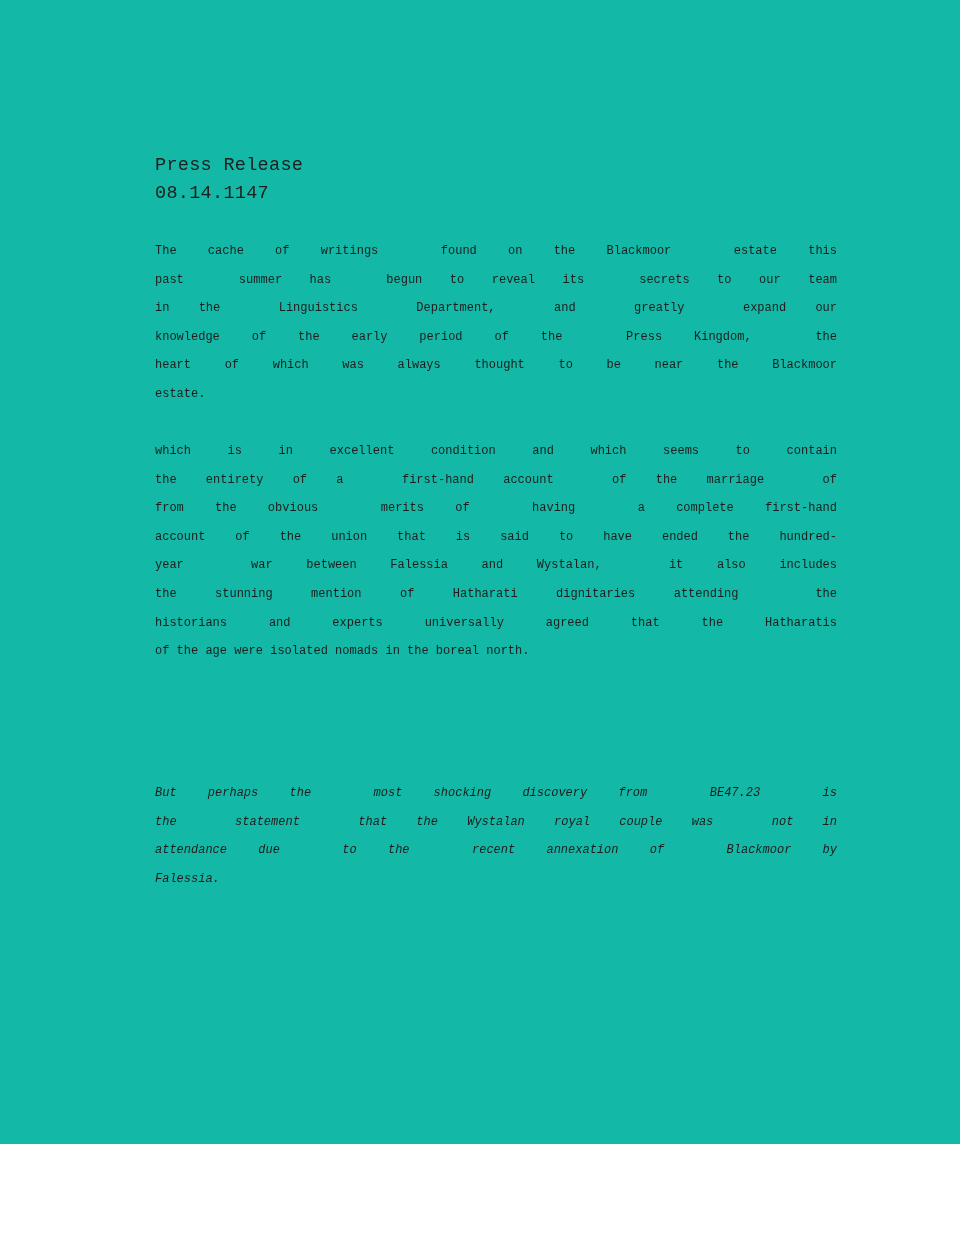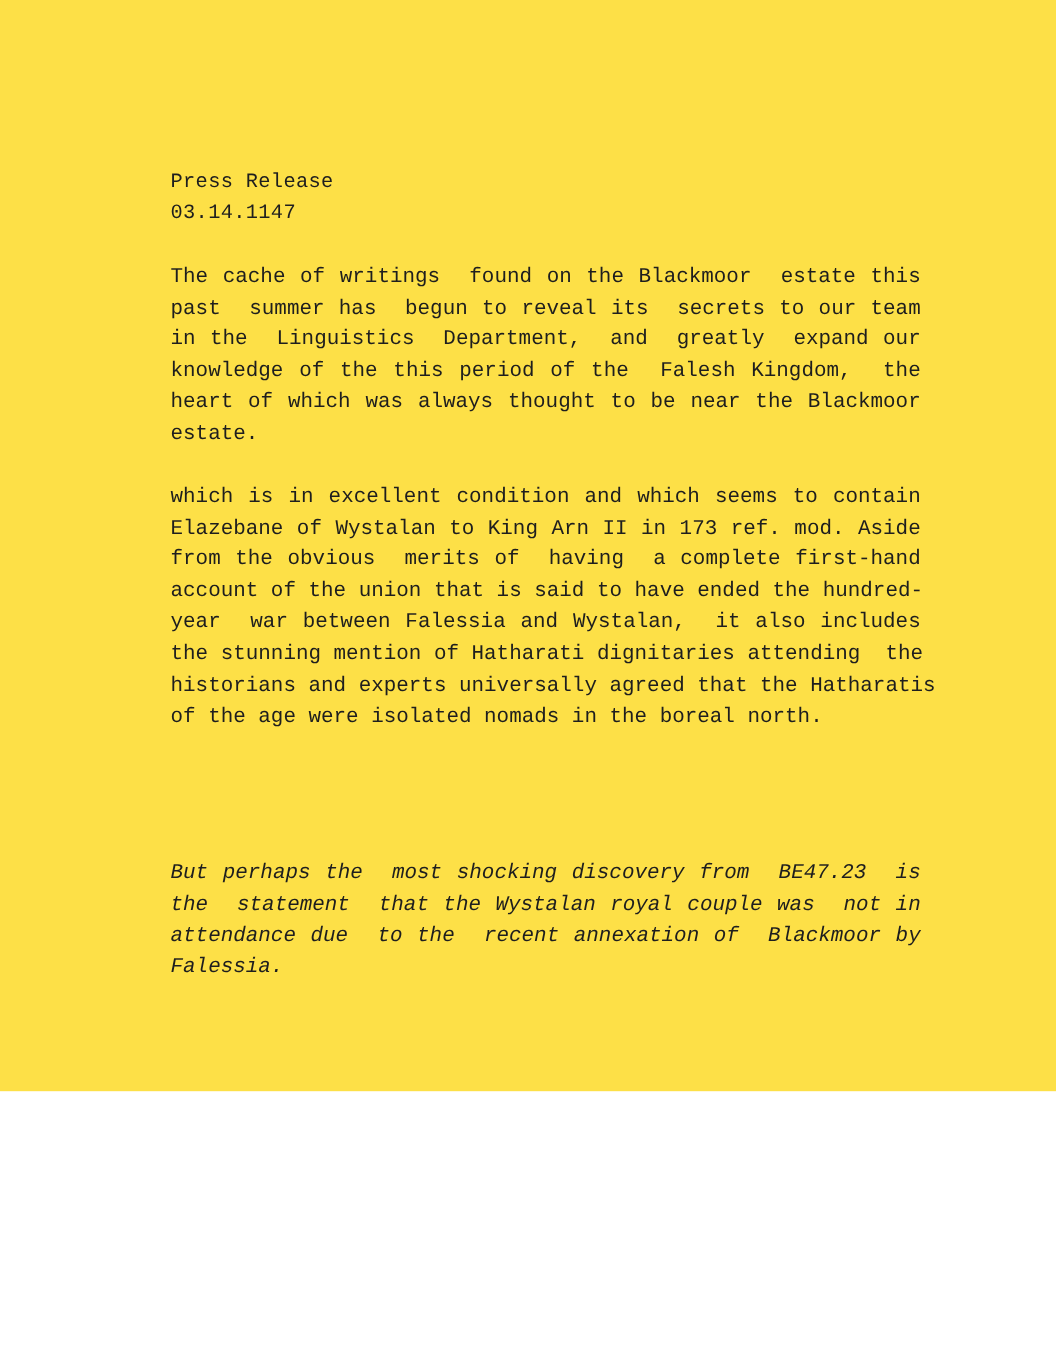--- a/index.html
+++ b/index.html
@@ -11,37 +11,37 @@
       width: 960px;
       height: 1242px;
       position: relative;
       overflow: hidden;
       font-family: "Liberation Mono", "DejaVu Sans Mono", monospace;
       color: #1e1e1e;
     }
     .page {
       position: absolute;
       left: 0; top: 0;
-      width: 960px; height: 992px;
-      background: #fde047;
+      width: 960px; height: 1144px;
+      background: #14b8a6;
     }
     .header {
       position: absolute;
       left: 155px;
       top: 152px;
       font-size: 18.5px;
       line-height: 28px;
       letter-spacing: 0.3px;
     }
     .header div { white-space: pre; }
     .para {
       position: absolute;
       left: 155px;
       width: 682px;
-      font-size: 19px;
+      font-size: 12px;
       line-height: 28.6px;
     }
     .line {
       white-space: pre;
       display: block;
       text-align: justify;
       text-align-last: justify;
       height: 28.6px;
     }
     .line.last {
@@ -52,35 +52,35 @@
     #p3 { top: 779px; font-style: italic; }
     #p4 { top: 921px; }
   </style>
 </head>
 <body>
 
 <div class="page">
 
   <div class="header">
     <div>Press Release</div>
-    <div>03.14.1147</div>
+    <div>08.14.1147</div>
   </div>
 
   <div class="para" id="p1">
     <span class="line">The cache of writings  found on the Blackmoor  estate this</span>
     <span class="line">past  summer has  begun to reveal its  secrets to our team</span>
     <span class="line">in the  Linguistics  Department,  and  greatly  expand our</span>
-    <span class="line">knowledge of the this period of the  Falesh Kingdom,  the</span>
+    <span class="line">knowledge of the early period of the  Press Kingdom,  the</span>
     <span class="line">heart of which was always thought to be near the Blackmoor</span>
     <span class="line last">estate.</span>
   </div>
 
   <div class="para" id="p2">
     <span class="line">which is in excellent condition and which seems to contain</span>
-    <span class="line">Elazebane of Wystalan to King Arn II in 173 ref. mod. Aside</span>
+    <span class="line">the entirety of a  first-hand account  of the marriage  of</span>
     <span class="line">from the obvious  merits of  having  a complete first-hand</span>
     <span class="line">account of the union that is said to have ended the hundred-</span>
     <span class="line">year  war between Falessia and Wystalan,  it also includes</span>
     <span class="line">the stunning mention of Hatharati dignitaries attending  the</span>
     <span class="line">historians and experts universally agreed that the Hatharatis</span>
     <span class="line last">of the age were isolated nomads in the boreal north.</span>
   </div>
 
   <div class="para" id="p3">
     <span class="line">But perhaps the  most shocking discovery from  BE47.23  is</span>

